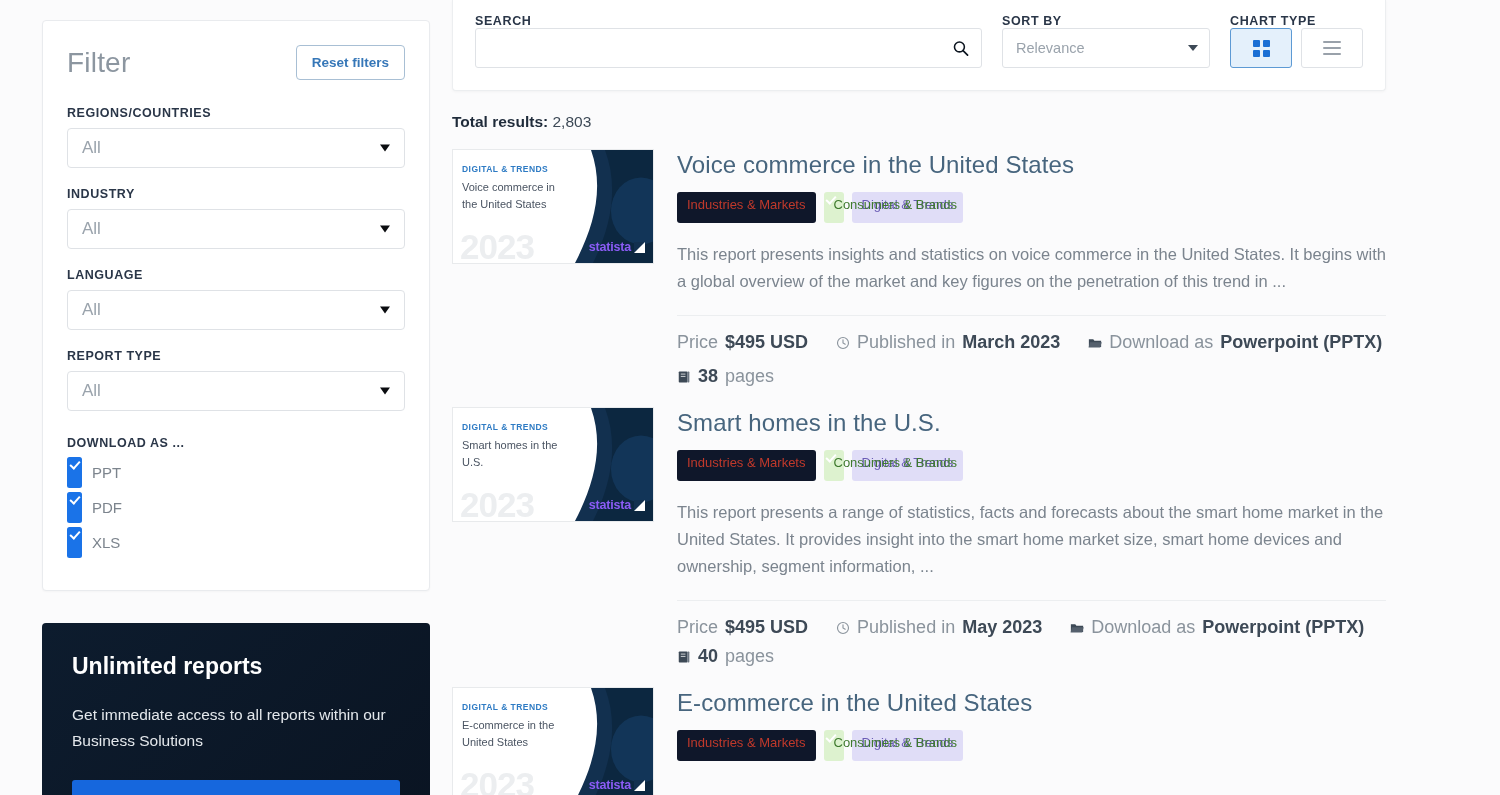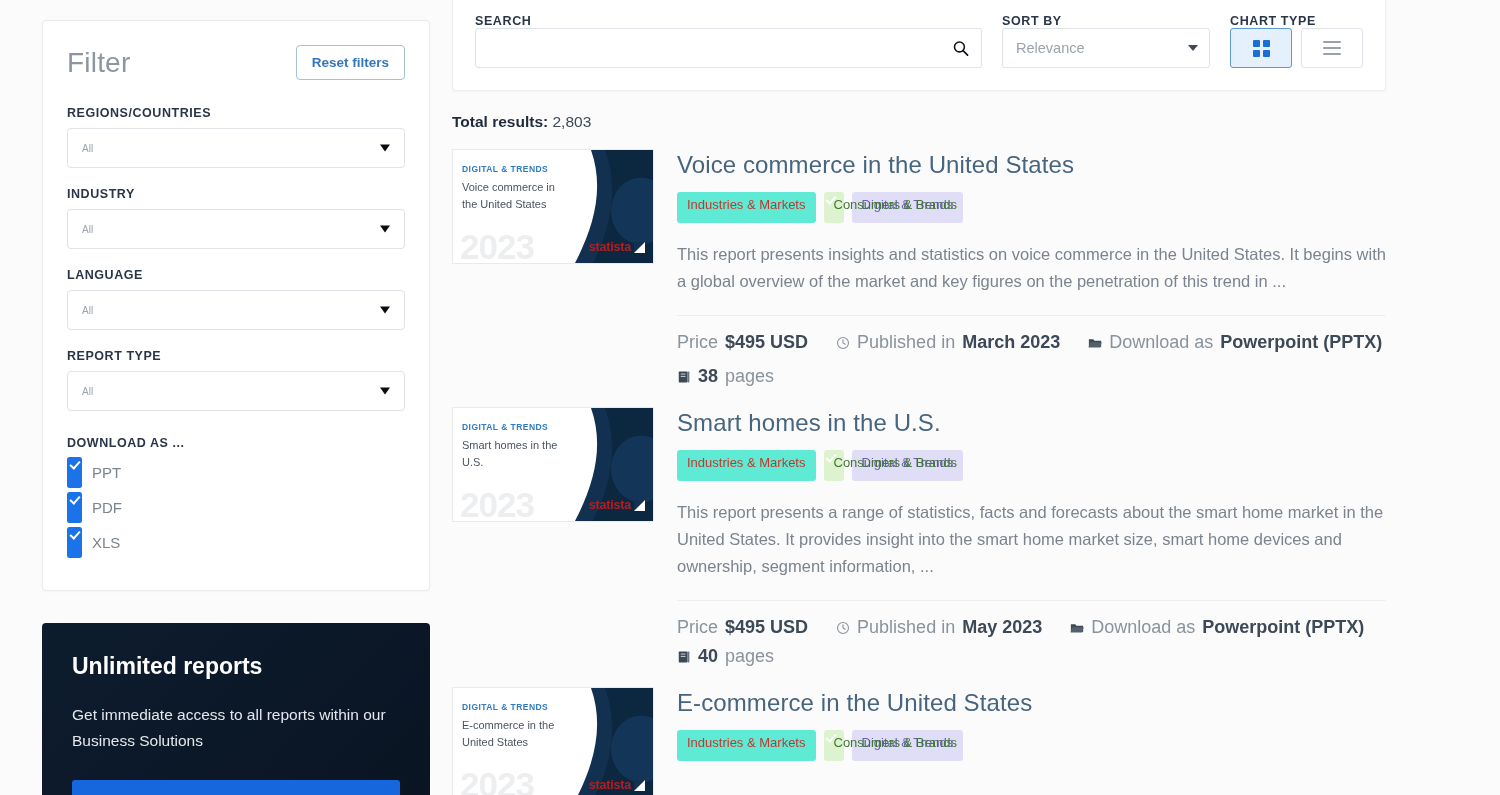--- a/index.html
+++ b/index.html
@@ -72,21 +72,21 @@
     height: 40px;
     border: 1px solid #dfe2e6;
     border-radius: 4px;
     background: #fff;
     display: flex;
     align-items: center;
     padding: 0 14px;
     cursor: pointer;
   }
   .select-value {
-    font-size: 10px;
+    font-size: 17px;
     color: #9aa3ac;
   }
   .caret {
     position: absolute;
     right: 14px;
     top: 50%;
     transform: translateY(-50%);
     width: 0; height: 0;
     border-left: 5.5px solid transparent;
     border-right: 5.5px solid transparent;
@@ -319,21 +319,21 @@
   }
   .thumb-logo {
     position: absolute;
     right: 8px; bottom: 9px;
     display: flex;
     align-items: center;
     gap: 3px;
     z-index: 3;
   }
   .thumb-logo span {
-    color: #b91c1c;
+    color: #8b5cf6;
     font-size: 12.5px;
     font-weight: 700;
     letter-spacing: -.2px;
   }
   .logo-mark {
     width: 11px; height: 11px;
     background: #fff;
     position: relative;
   }
   .logo-mark::after {
@@ -356,21 +356,21 @@
   }
 
   .tags { display: flex; gap: 8px; margin-bottom: 18px; }
   .tag {
     font-size: 13px;
     padding: 5px 10px;
     border-radius: 3px;
     white-space: nowrap;
     cursor: pointer;
   }
-  .tag.im { background: #5eead4; color: #c0392b; }
+  .tag.im { background: #0f172a; color: #c0392b; }
   .tag.cb { background: #ddf2cf; color: #3f7a2e; }
   .tag.dt { background: #e0ddf7; color: #6a5bb5; }
 
   .rdesc {
     font-size: 16.5px;
     line-height: 27px;
     color: #7b848e;
     margin-bottom: 20px;
   }
 

